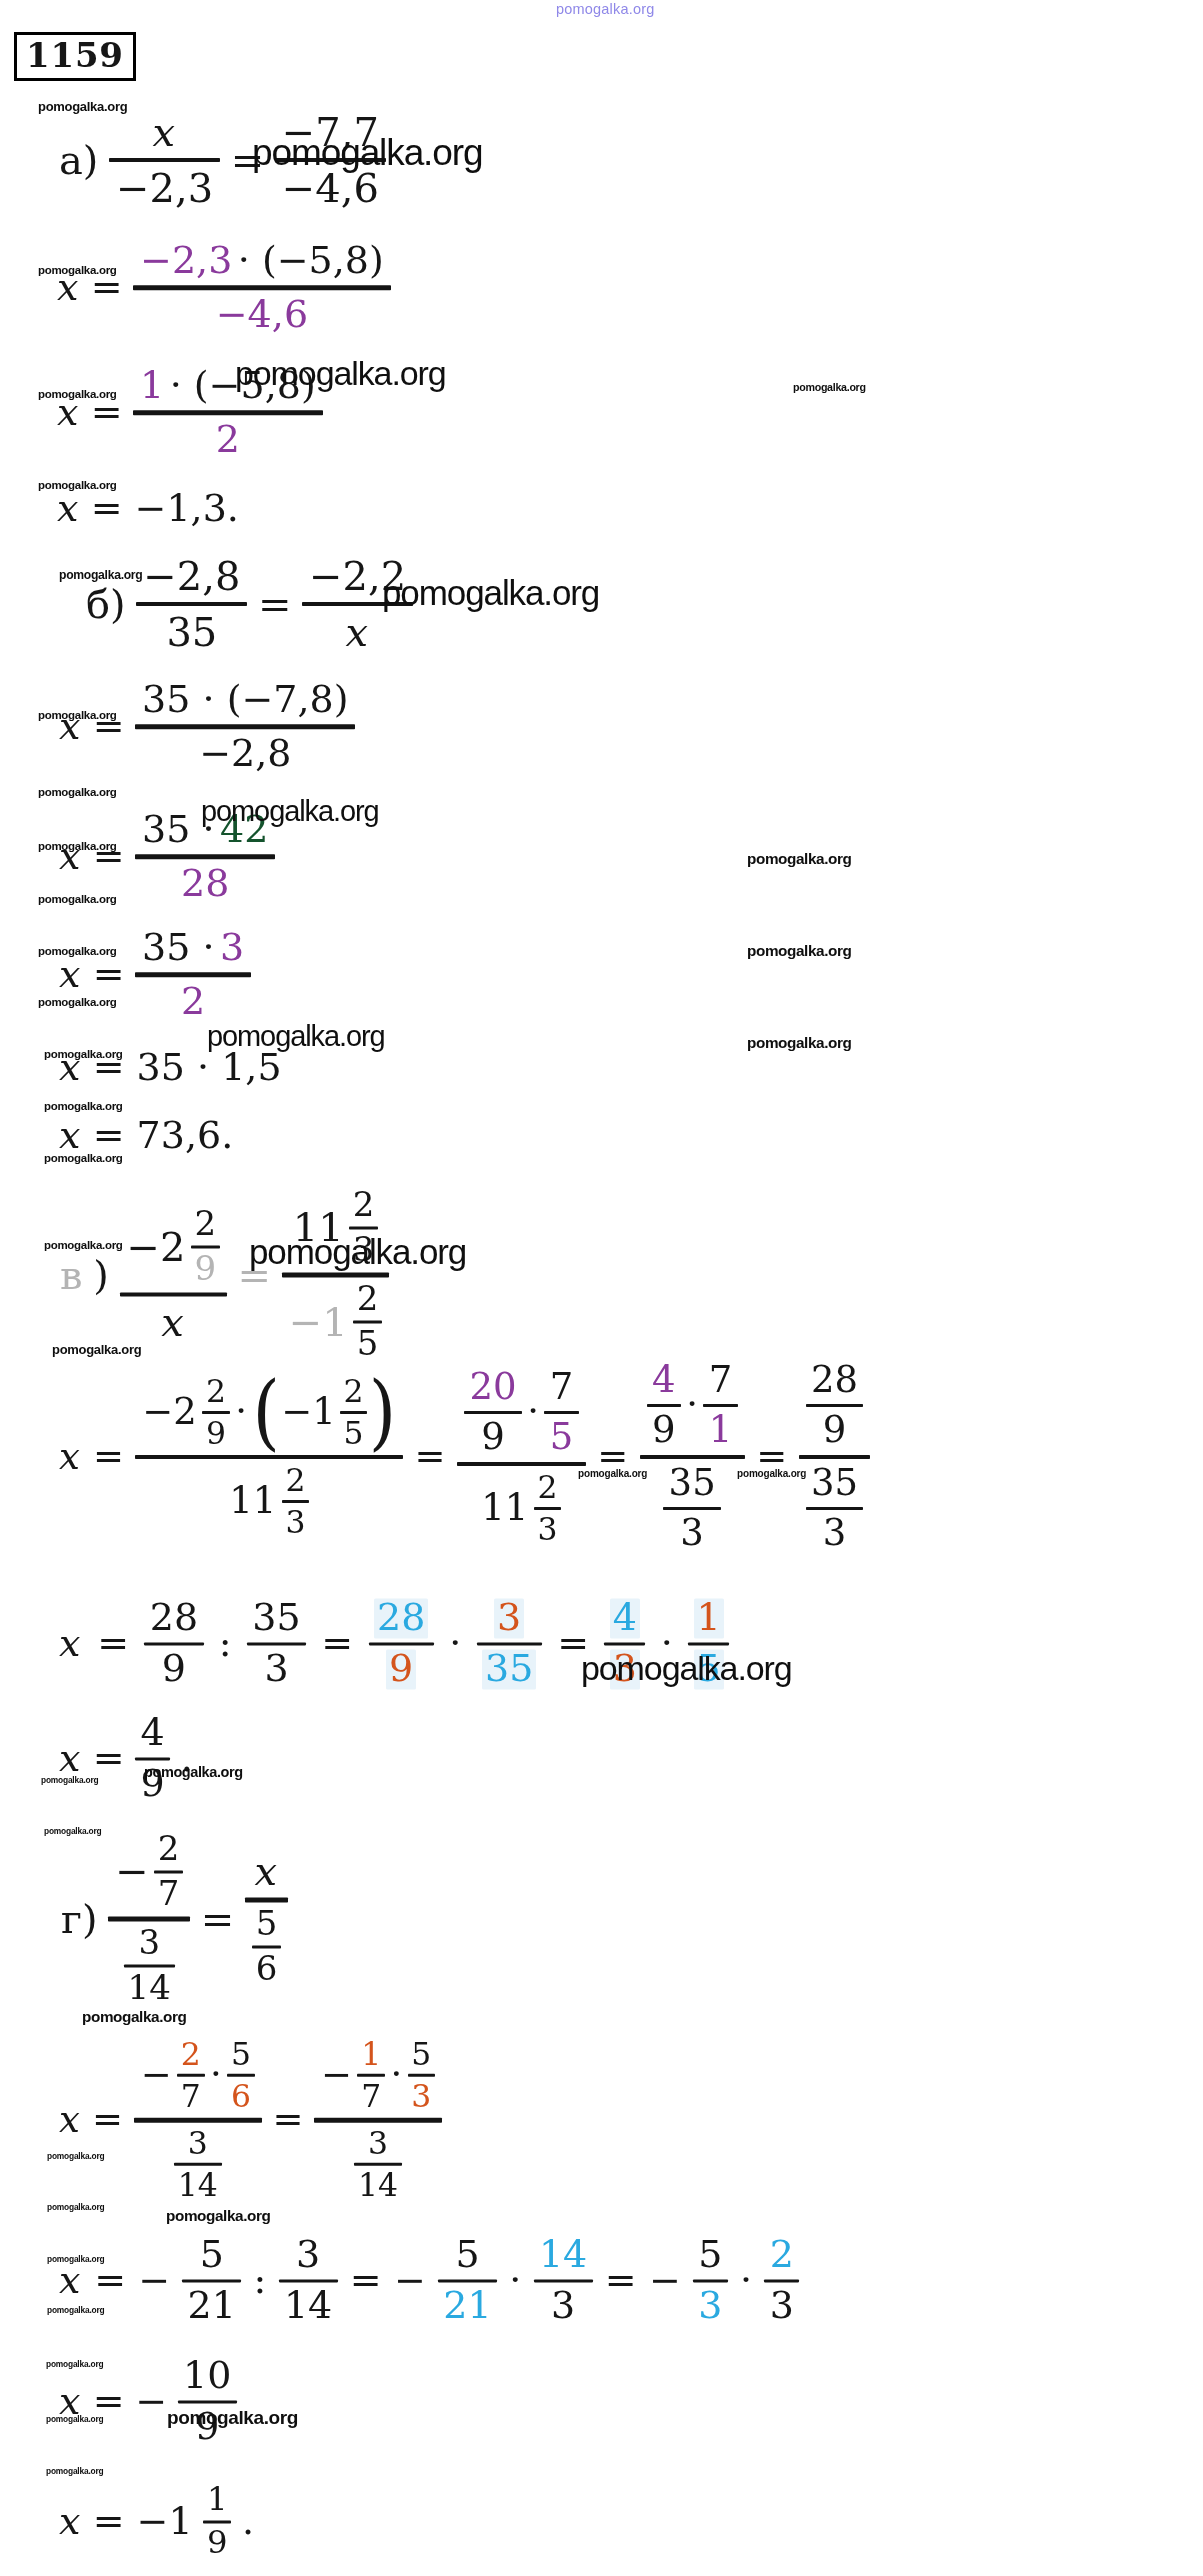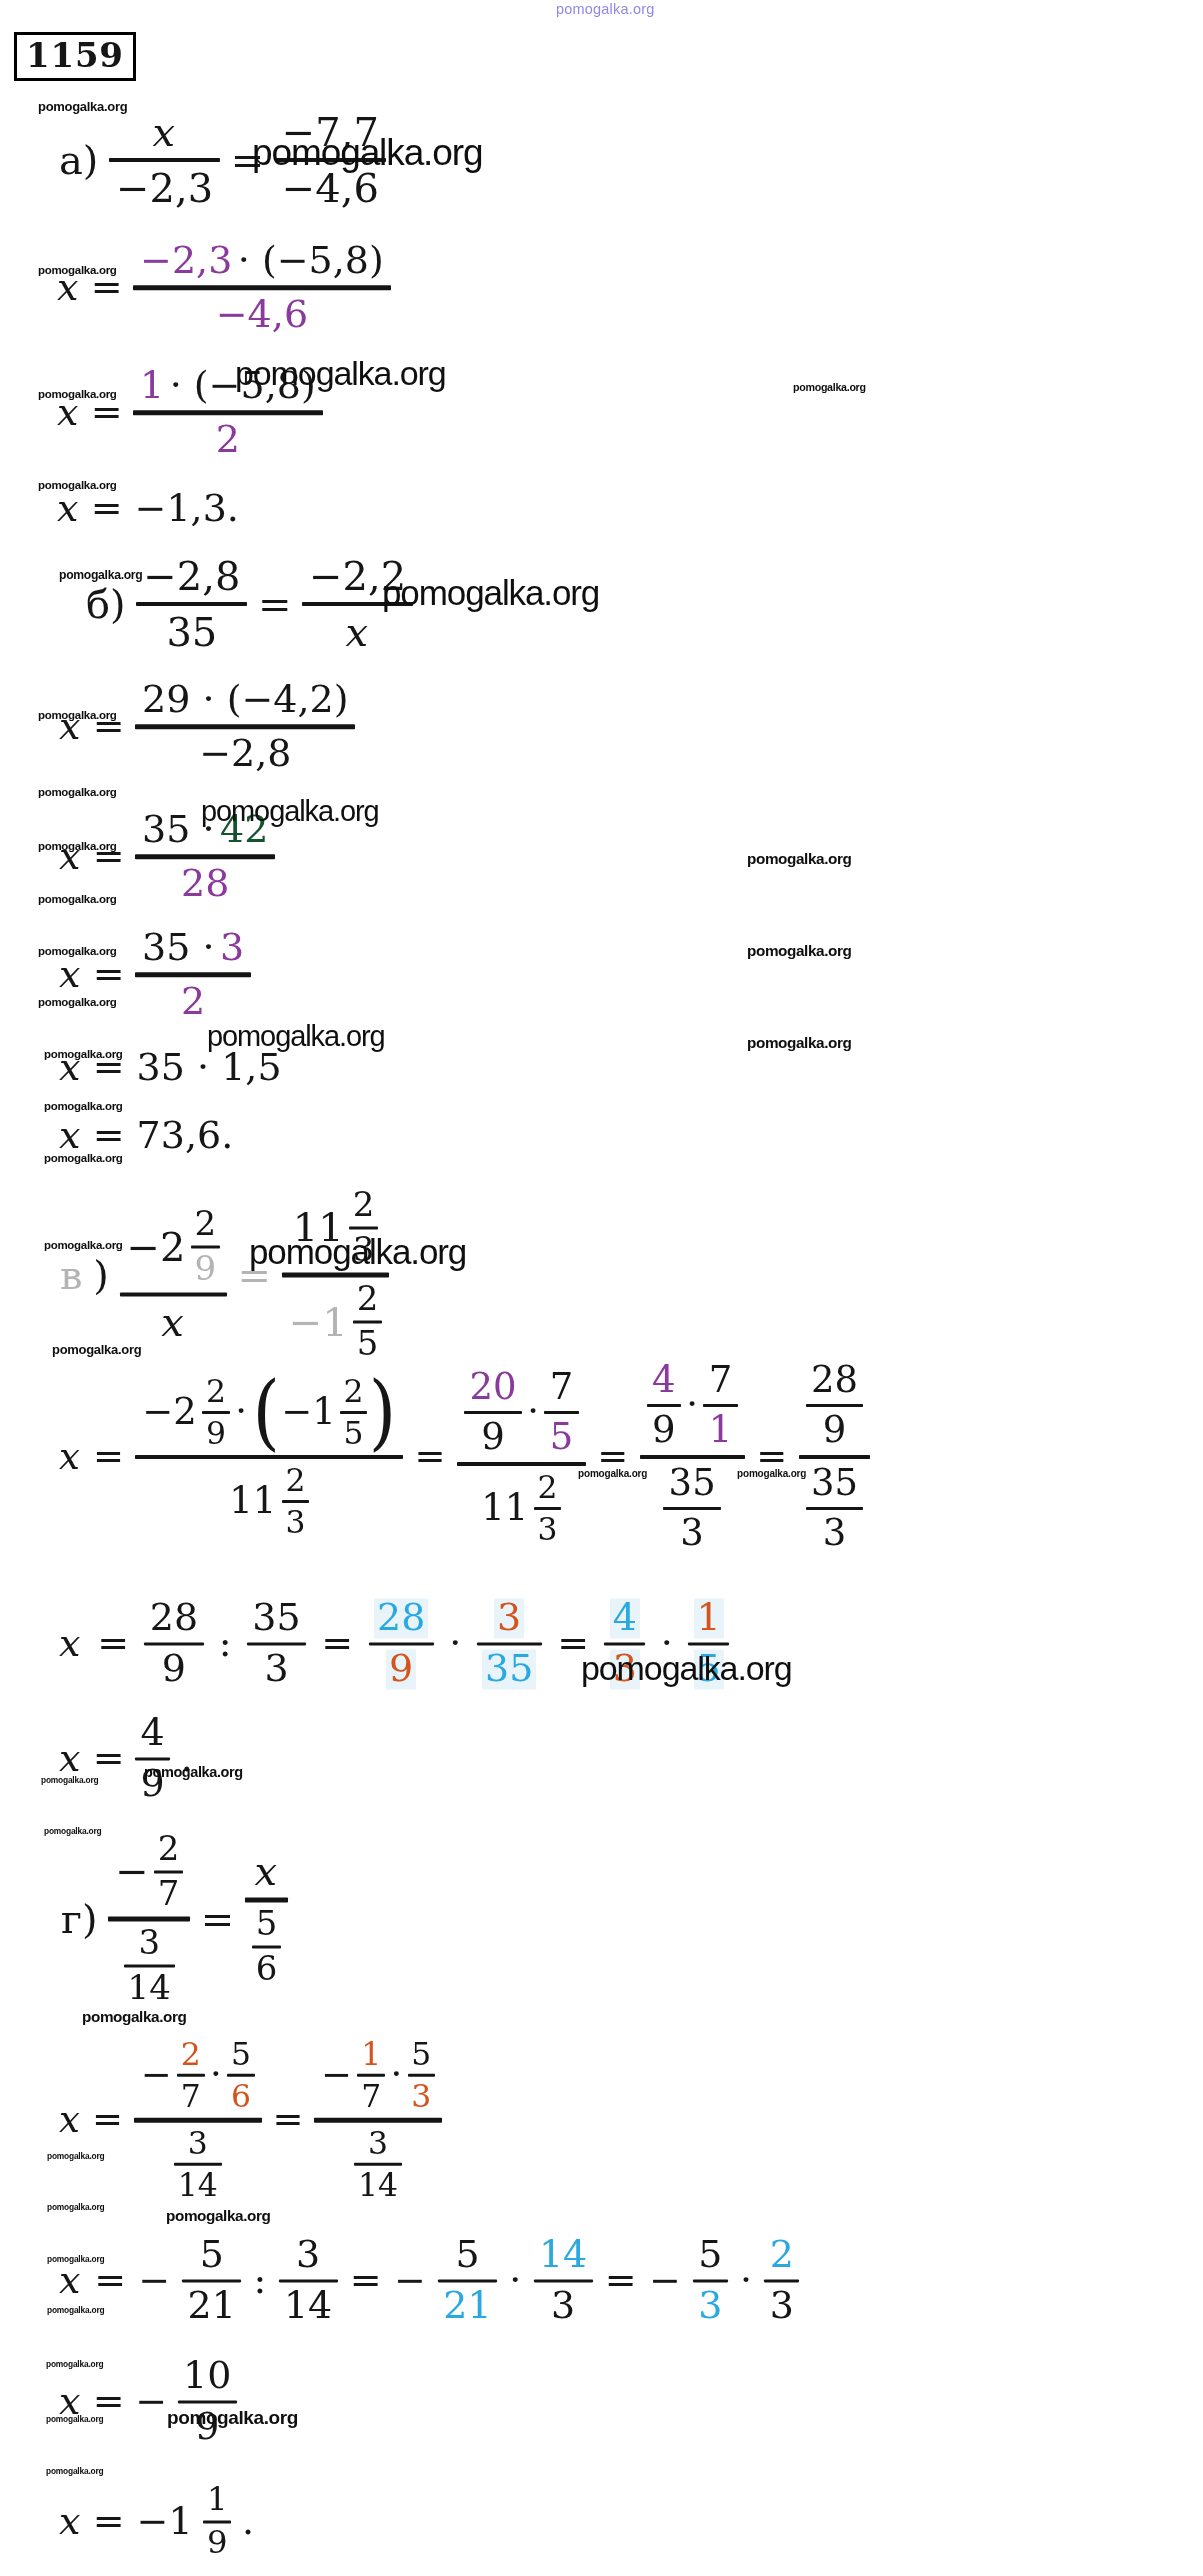--- a/index.html
+++ b/index.html
@@ -129,21 +129,21 @@
           <span class="den">
             <span class="mt it">x</span>
           </span>
         </span>
       </div>
       <div class="row" style="left: 59px; top: 727px; font-size: 38px; gap: 10.7px;">
         <span class="mt it">x</span>
         <span class="mt">=</span>
         <span class="frac">
           <span class="num">
-            <span class="mt">29 · (−4,2)</span>
+            <span class="mt">35 · (−7,8)</span>
           </span>
           <span class="bar"></span>
           <span class="den">
             <span class="mt">−2,8</span>
           </span>
         </span>
       </div>
       <div class="row" style="left: 59px; top: 857px; font-size: 38px; gap: 10.7px;">
         <span class="mt it">x</span>
         <span class="mt">=</span>

